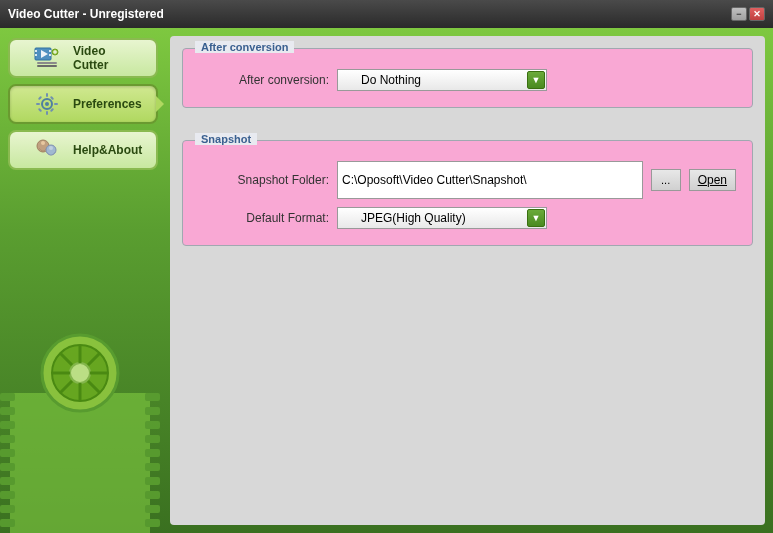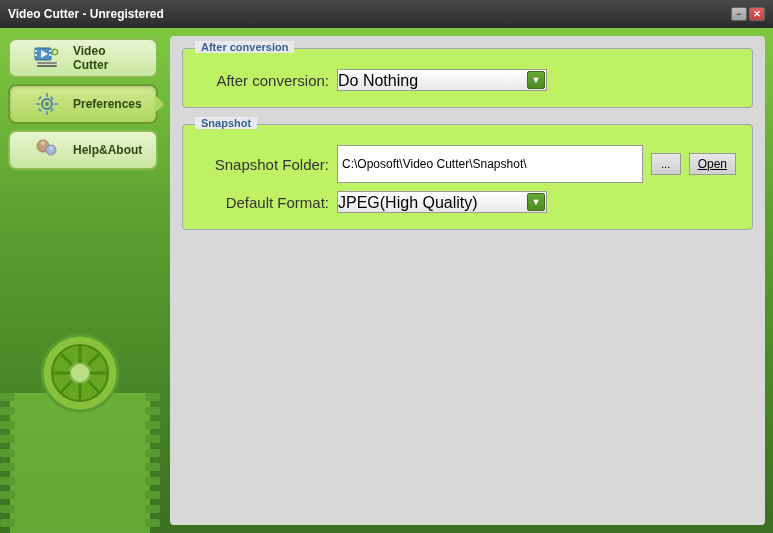--- a/index.html
+++ b/index.html
@@ -145,22 +145,22 @@
       margin: 8px 8px 8px 0;
       border-radius: 4px;
       padding: 12px;
       overflow: auto;
     }
 
     
     .section-panel {
       border: 1px solid #a0a8b0;
       border-radius: 4px;
-      margin-bottom: 16px;
-      background: #bef264;
+      margin-bottom: 32px;
+      background: #f9a8d4;
       padding: 12px 16px 16px;
       position: relative;
     }
 
     .section-title {
       position: absolute;
       top: -8px;
       left: 12px;
       background: #e8eaf0;
       padding: 0 6px;
@@ -172,40 +172,41 @@
     .form-row {
       display: flex;
       align-items: center;
       margin-top: 8px;
       gap: 8px;
     }
 
     .form-label {
       width: 130px;
       color: #333;
-      font-size: 15px;
+      font-size: 12px;
       text-align: right;
       flex-shrink: 0;
     }
 
     .select-wrapper {
       position: relative;
       display: inline-block;
     }
 
     .select-wrapper select {
       padding-right: 24px;
       width: 210px;
       height: 22px;
       border: 1px solid #999;
       background: linear-gradient(to bottom, #ffffff, #e8e8e8);
-      font-size: 16px;
+      font-size: 12px;
       appearance: none;
       -webkit-appearance: none;
       cursor: pointer;
+      padding-left: 23px;
     }
 
     .select-arrow {
       position: absolute;
       right: 2px;
       top: 50%;
       transform: translateY(-50%);
       width: 18px;
       height: 18px;
       background: linear-gradient(to bottom, #6aaa3a, #4a8a20);

